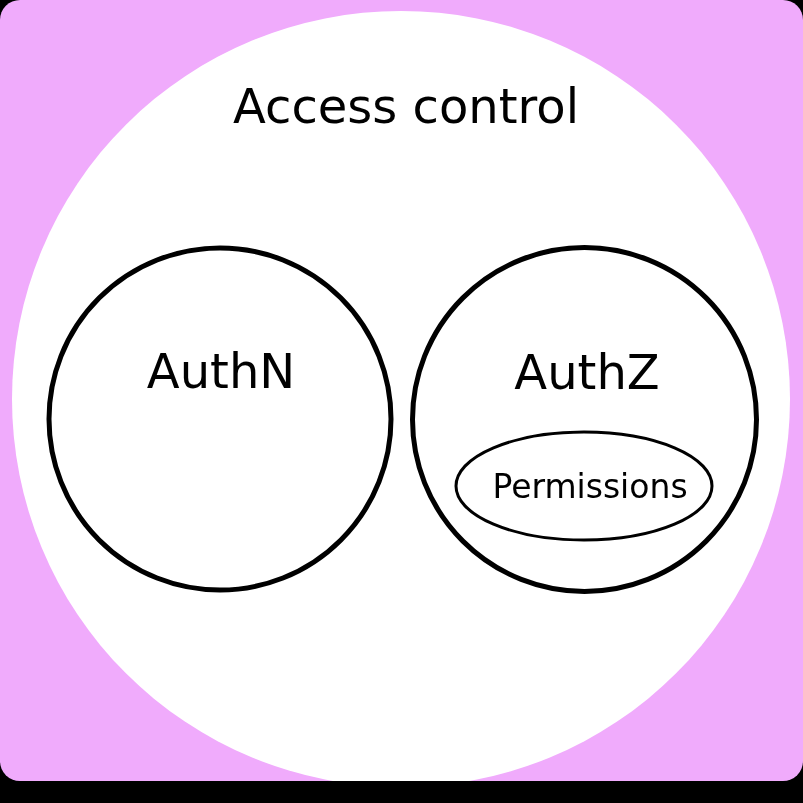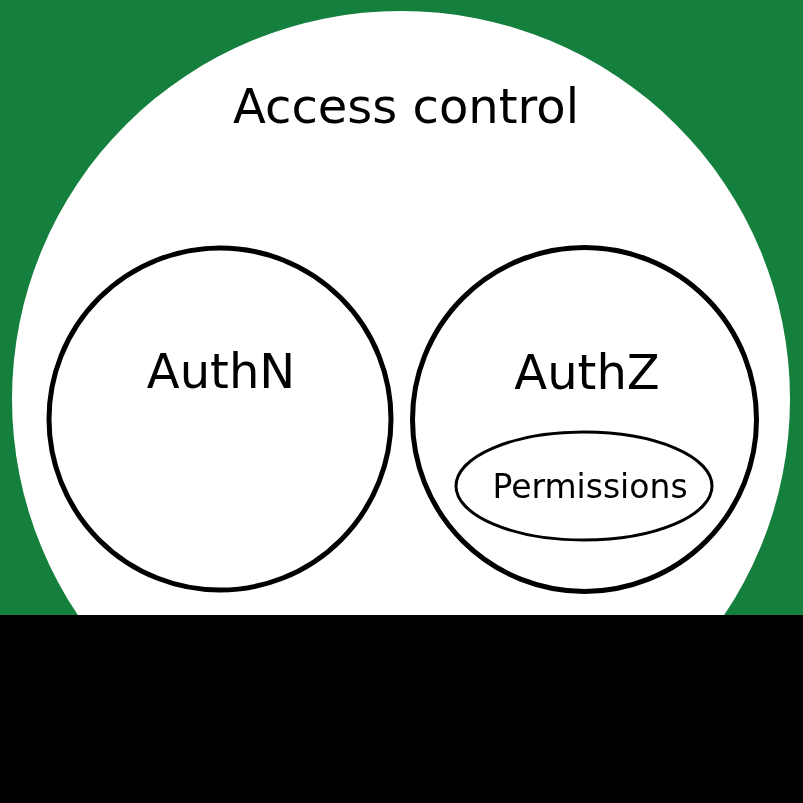--- a/index.html
+++ b/index.html
@@ -3,24 +3,25 @@
 <meta charset="utf-8">
 <style>
   html, body {
     margin: 0;
     padding: 0;
     background: #000000;
   }
   .canvas {
     position: relative;
     width: 803px;
-    height: 615px;
-    background: #15803d;
+    height: 781px;
+    background: #f0abfc;
     overflow: hidden;
     font-family: "DejaVu Sans", "Liberation Sans", sans-serif;
+    border-radius: 20px;
   }
   svg text {
     font-family: "DejaVu Sans", "Liberation Sans", sans-serif;
     fill: #000000;
   }
   .set-title { font-size: 48px; }
   .subset-label { font-size: 33px; }
 </style>
 </head>
 <body>

